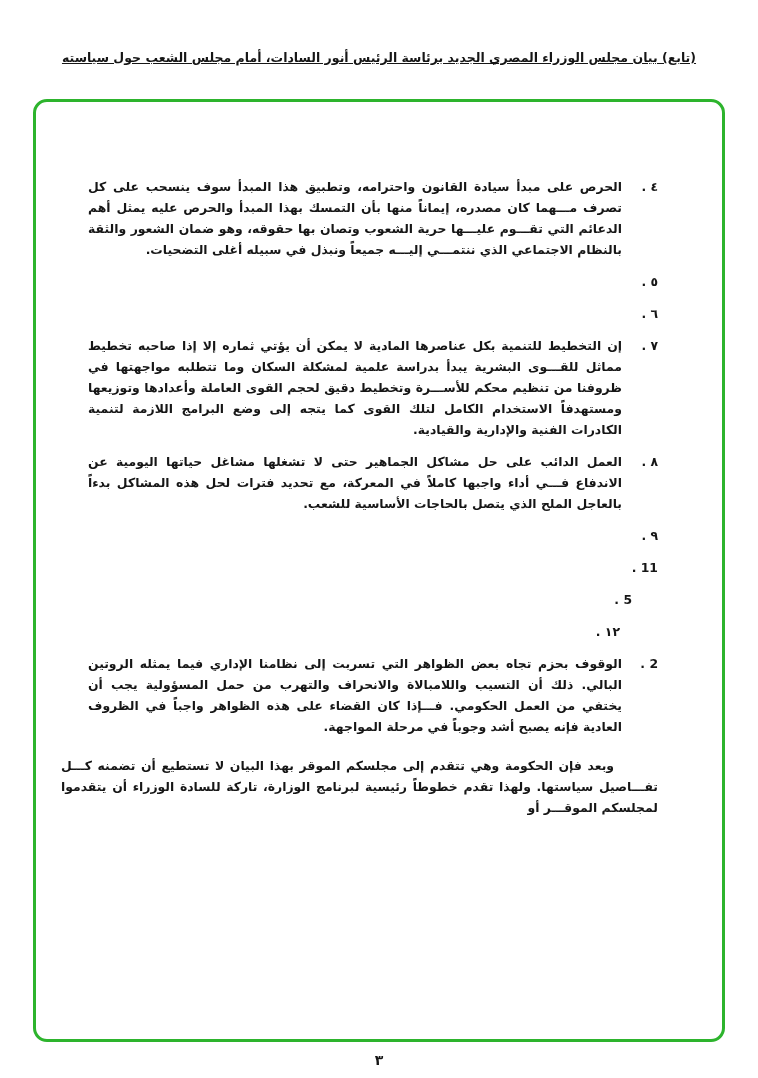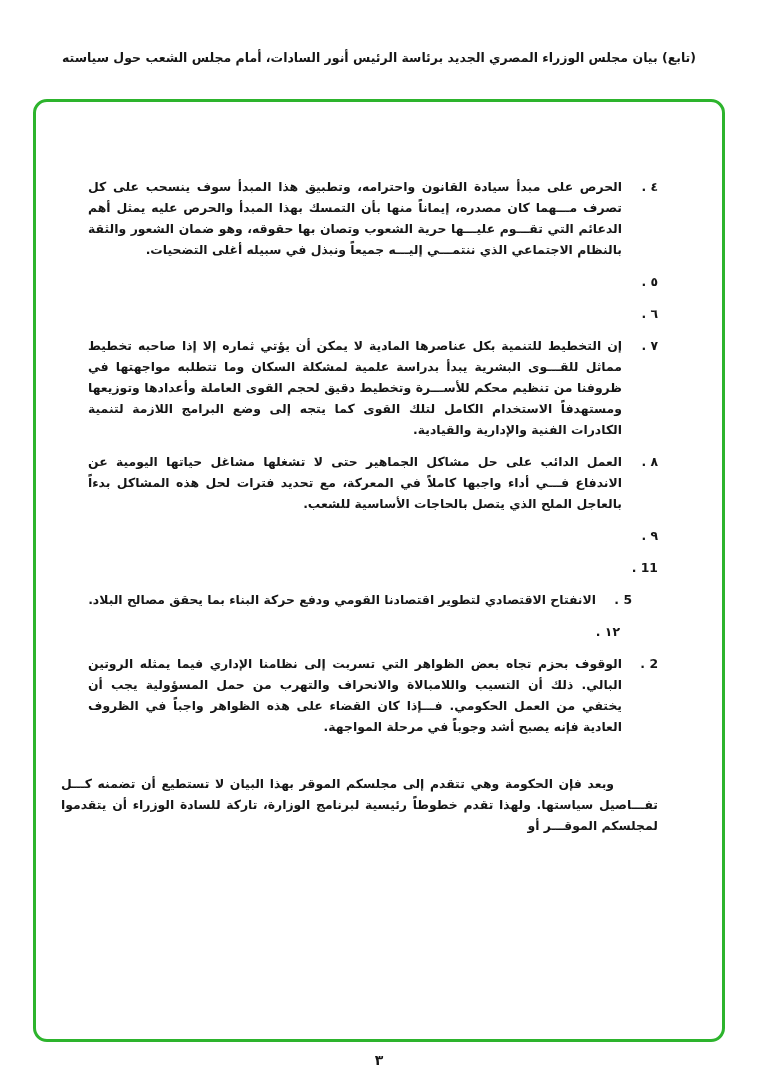--- a/index.html
+++ b/index.html
@@ -11,20 +11,21 @@
     color:var(--ink);
     overflow:hidden;
   }
   .page { position:absolute; inset:0; }
 
   .doc-title {
     position:absolute; top:50px; left:0; right:0;
     text-align:center; direction:rtl;
     font-size:12.5px; font-weight:bold;
     letter-spacing:0.1px;
+    text-decoration:underline;
   }
 
   .frame {
     position:absolute; left:33px; top:99px;
     width:692px; height:943px;
     border:3px solid var(--green);
     border-radius:14px;
     background:#ffffff;
   }
 
@@ -46,21 +47,21 @@
   .list .item .txt {
     flex:1;
     text-align:justify;
     text-justify:inter-word;
   }
   
   .list .item:nth-child(8) { margin-right:26px; }
   .list .item:nth-child(9) { margin-right:38px; }
 
   .closing {
-    margin-top:36px;
+    margin-top:18px;
     text-align:justify;
     text-justify:inter-word;
     text-indent:44px;
   }
 
   .page-num {
     position:absolute; bottom:10px; left:0; right:0;
     text-align:center; font-weight:bold; font-size:14px;
   }
 </style>
@@ -102,21 +103,20 @@
         <div class="item">
           <span class="num">٩ .</span>
         </div>
 
         <div class="item">
           <span class="num">11 .</span>
         </div>
 
         <div class="item">
           <span class="num">5 .</span>
-          <span class="txt">الانفتاح الاقتصادي لتطوير اقتصادنا القومي ودفع حركة البناء بما يحقق مصالح البلاد.</span>
         </div>
 
         <div class="item">
           <span class="num">١٢ .</span>
         </div>
 
         <div class="item">
           <span class="num">2 .</span>
           <span class="txt">الوقوف بحزم تجاه بعض الظواهر التي تسربت إلى نظامنا الإداري فيما يمثله الروتين البالي. ذلك أن التسيب واللامبالاة والانحراف والتهرب من حمل المسؤولية يجب أن يختفي من العمل الحكومي. فـــإذا كان القضاء على هذه الظواهر واجباً في الظروف العادية فإنه يصبح أشد وجوباً في مرحلة المواجهة.</span>
         </div>

